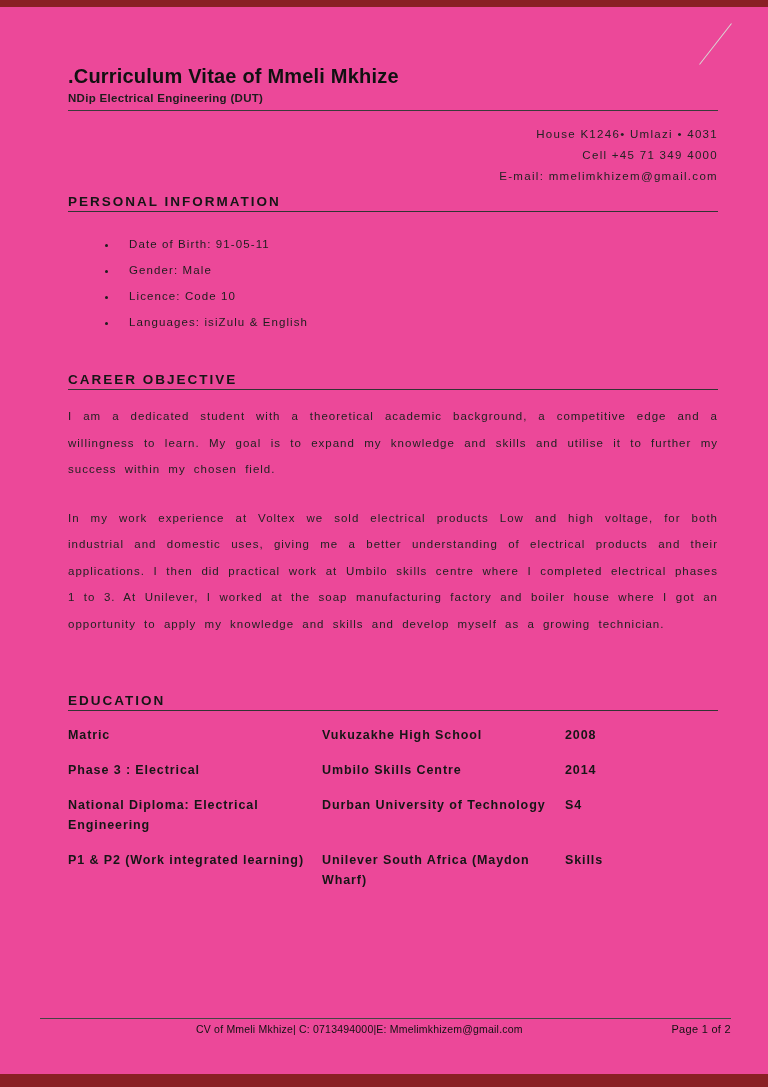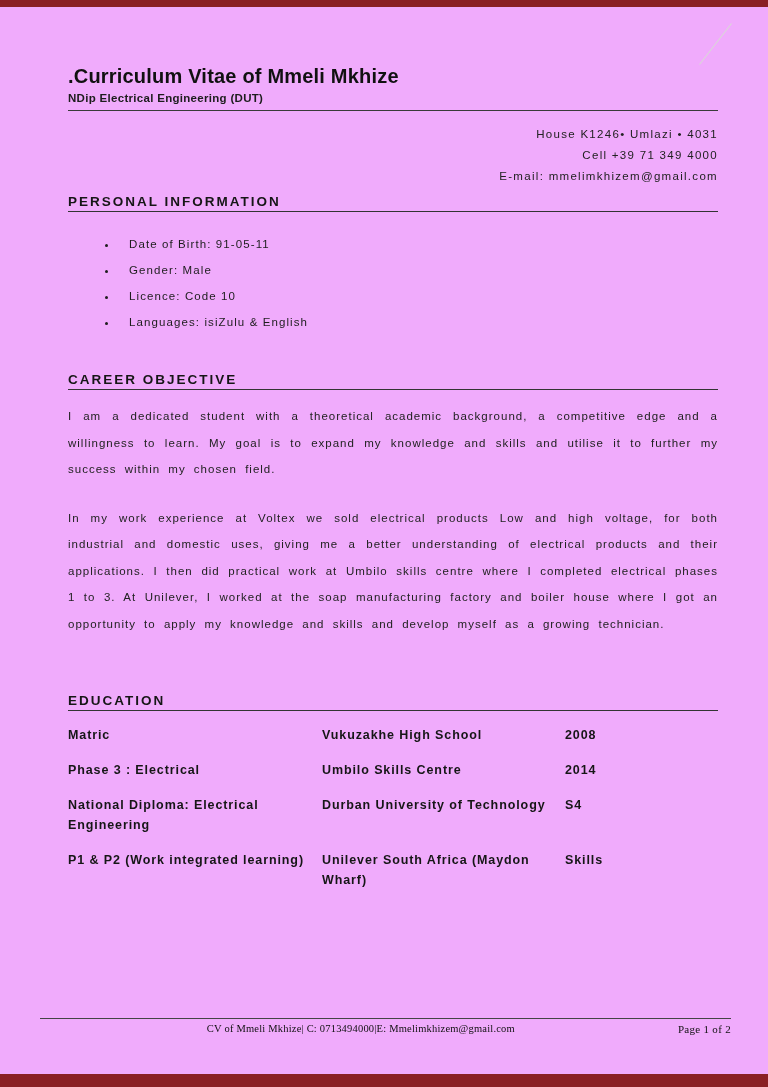--- a/index.html
+++ b/index.html
@@ -9,21 +9,21 @@
   }
   body {
     width: 768px;
     height: 1087px;
     font-family: "Liberation Sans", sans-serif;
   }
   .page {
     position: relative;
     width: 768px;
     height: 1087px;
-    background: #f0abfc;
+    background: #ec4899;
     overflow: hidden;
     color: #1d1d1d;
   }
   .bar-top {
     position: absolute;
     top: 0; left: 0; right: 0;
     height: 7px;
     background: #8a2024;
   }
   .bar-bottom {
@@ -125,21 +125,20 @@
   .footer {
     position: absolute;
     left: 40px;
     right: 37px;
     bottom: 46px;
     border-top: 1.5px solid #444;
     padding-top: 4px;
     height: 18px;
     font-size: 10.5px;
     color: #111;
-    font-family: Liberation Serif, serif;
   }
   .footer-info {
     position: absolute;
     left: 50%;
     transform: translateX(-58%);
     white-space: nowrap;
     letter-spacing: 0.2px;
   }
   .footer-page {
     position: absolute;
@@ -157,21 +156,21 @@
   <div class="scan-fold"></div>
 
   <div class="content">
 
     <h1 class="doc-title">.Curriculum Vitae of Mmeli Mkhize</h1>
     <div class="doc-subtitle">NDip Electrical Engineering (DUT)</div>
     <hr class="title-rule">
 
     <div class="contact-block">
       <div>House K1246• Umlazi • 4031</div>
-      <div>Cell +39 71 349 4000</div>
+      <div>Cell +45 71 349 4000</div>
       <div>E-mail: mmelimkhizem@gmail.com</div>
     </div>
 
     <h2 class="section-heading heading-personal">PERSONAL INFORMATION</h2>
     <ul class="bullet-list">
       <li>Date of Birth: 91-05-11</li>
       <li>Gender: Male</li>
       <li>Licence: Code 10</li>
       <li>Languages: isiZulu &amp; English</li>
     </ul>

